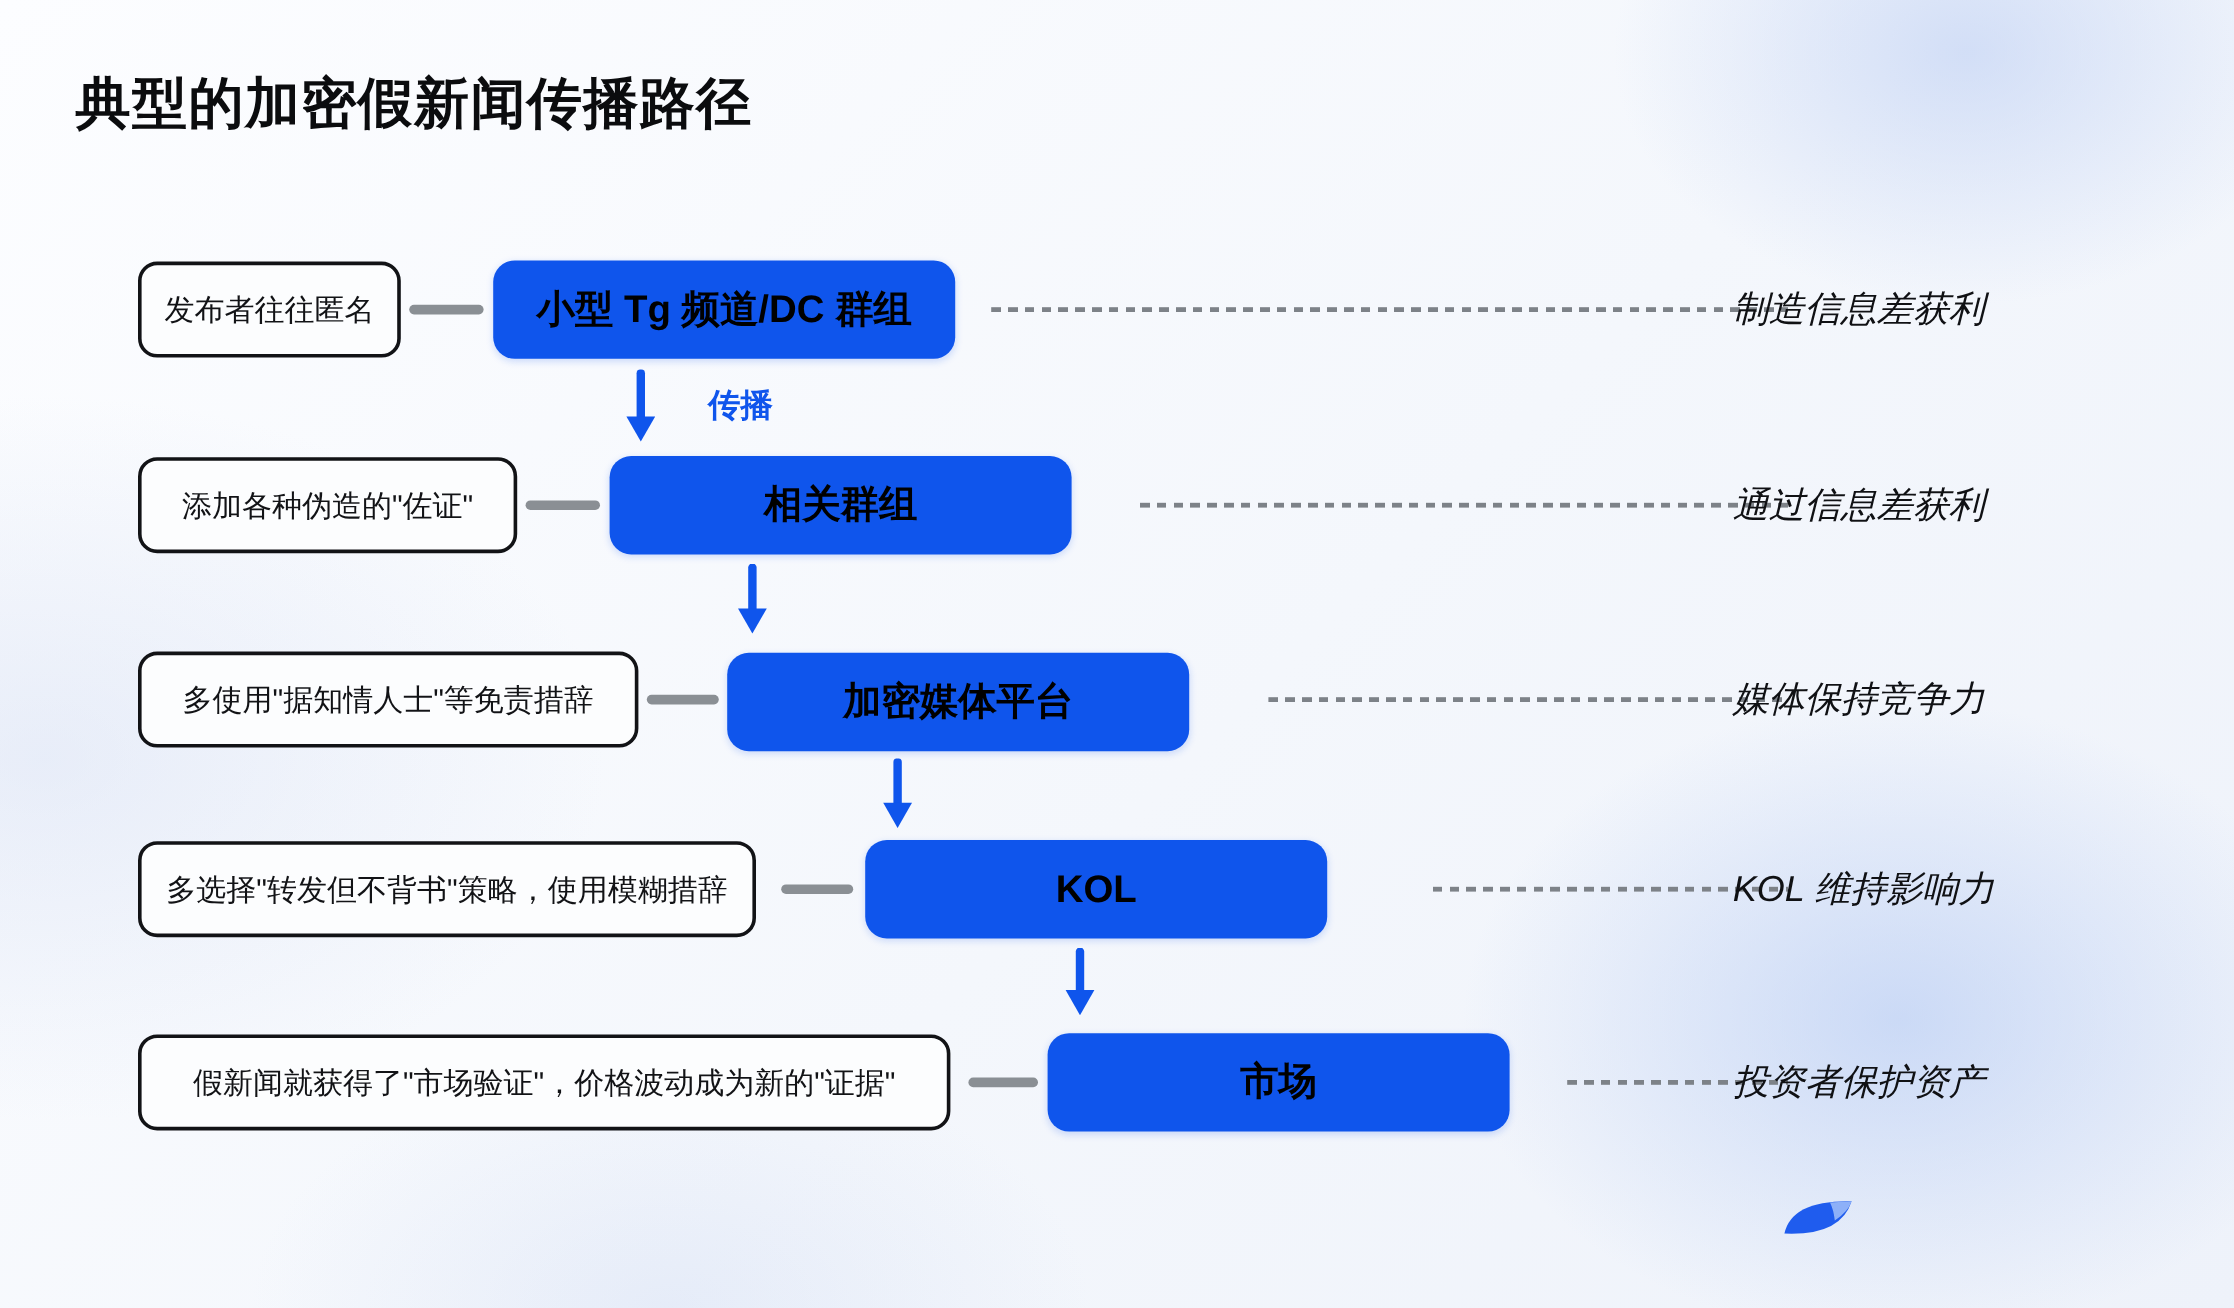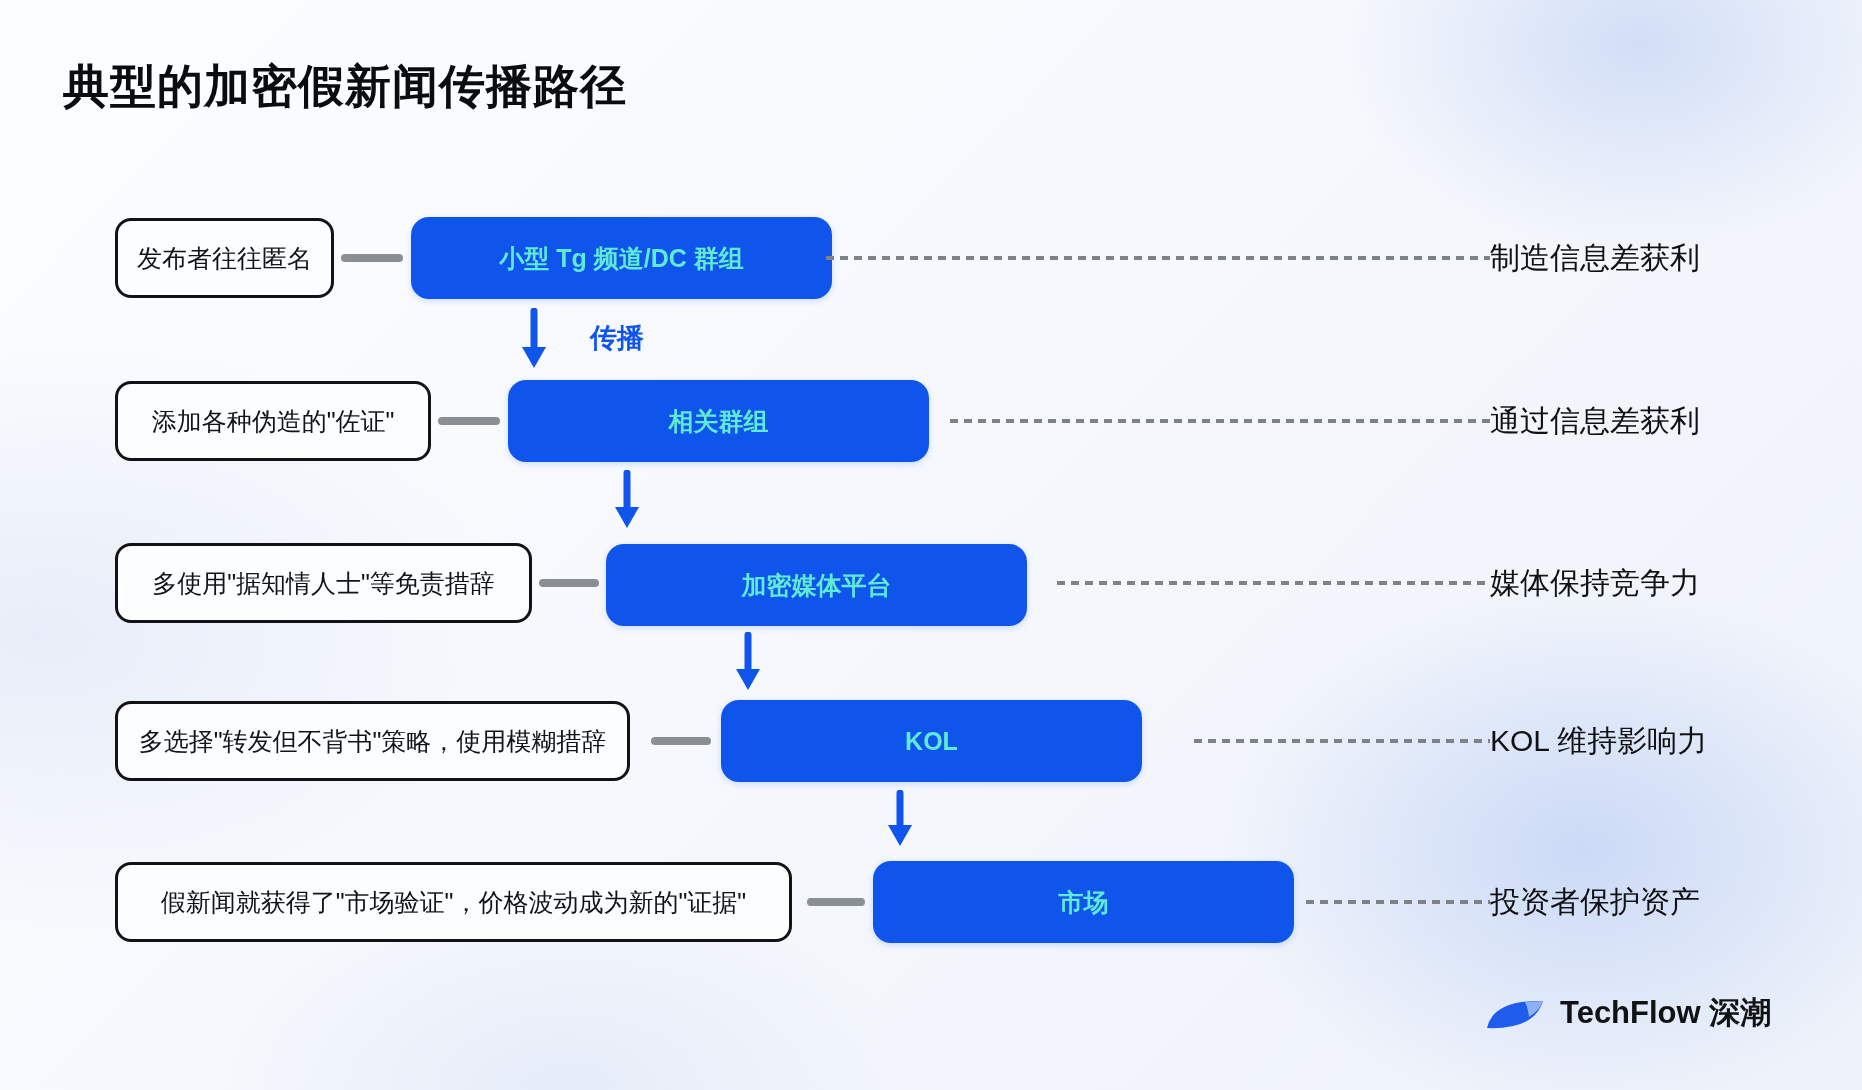--- a/index.html
+++ b/index.html
@@ -16,33 +16,33 @@
   .title{
     position:absolute;left:63px;top:56px;font-size:46px;font-weight:900;
     color:#0b0c0e;letter-spacing:1px;
   }
   .note{
     position:absolute;height:80px;background:#fcfdfe;border:3px solid #121316;
     border-radius:16px;display:flex;align-items:center;justify-content:center;
     font-size:25px;color:#121316;box-sizing:border-box;padding:0 14px;white-space:nowrap;
   }
   .node{
-    position:absolute;width:421px;height:82px;background:#0f55ec;border-radius:18px;
+    position:absolute;width:385px;height:82px;background:#0f55ec;border-radius:18px;
     display:flex;align-items:center;justify-content:center;
-    font-size:25px;font-weight:bold;color:#5eead4;white-space:nowrap;
+    font-size:32px;font-weight:bold;color:#000000;white-space:nowrap;
     box-shadow:0 2px 6px rgba(15,85,236,.18);
   }
   .connector{position:absolute;height:8px;background:#8a8f94;border-radius:4px;}
   .dashline{
     position:absolute;height:4px;
     background:repeating-linear-gradient(90deg,#7d8288 0 8px,rgba(0,0,0,0) 8px 14px);
   }
   .outcome{
-    position:absolute;left:1490px;width:300px;font-size:30px;font-weight:500;
-    color:#101114;white-space:nowrap;transform:translateY(-50%);
+    position:absolute;left:1444px;width:300px;font-size:30px;font-weight:500;
+    color:#101114;white-space:nowrap;transform:translateY(-50%);font-style:italic;
   }
   .arrow{position:absolute;width:30px;}
   .arrow-label{
     position:absolute;font-size:27px;font-weight:bold;color:#0f55ec;white-space:nowrap;
   }
   .footer{
     position:absolute;left:1484px;top:992px;display:flex;align-items:center;gap:14px;
   }
   .brand-text{font-size:31px;font-weight:bold;color:#111214;white-space:nowrap;}
 </style>
@@ -122,16 +122,15 @@
     <span>市场</span>
   </div>
   <div class="dashline" style="left:1306px;top:900px;width:184px;"></div>
   <div class="outcome" style="top:902px;">投资者保护资产</div>
 
   <div class="footer">
     <svg width="62" height="42" viewBox="0 0 62 42">
       <path d="M3 36 Q9 8 59 9 Q50 38 3 36 Z" fill="#1f5cee"></path>
       <path d="M41 10 L59 9 Q56 18 45 25 Q44 16 41 10 Z" fill="#8db0f8"></path>
     </svg>
-    <span class="brand-text">TechFlow 深潮</span>
   </div>
 
 </div>
 
 </body></html>

